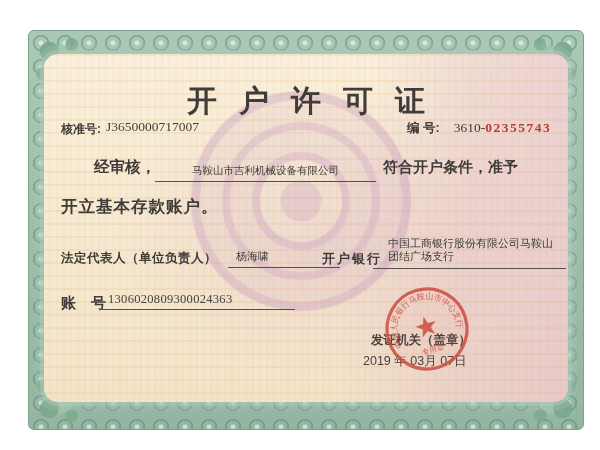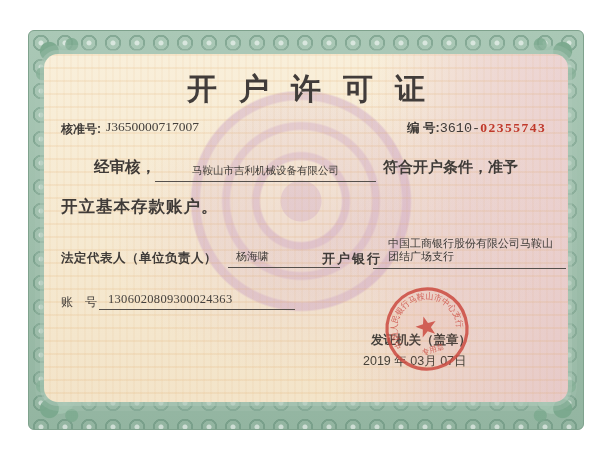--- a/index.html
+++ b/index.html
@@ -45,46 +45,46 @@
       radial-gradient(circle at 58% 58%, rgba(160,195,174,0.55) 0 24px, transparent 25px),
       radial-gradient(circle at 74% 40%, rgba(140,180,156,0.6) 0 8px, transparent 9px),
       radial-gradient(circle at 40% 74%, rgba(140,180,156,0.6) 0 8px, transparent 9px);}
   .c-tl{left:-2px;top:-2px;}
   .c-tr{right:-2px;top:-2px;transform:scaleX(-1);}
   .c-bl{left:-2px;bottom:-2px;transform:scaleY(-1);}
   .c-br{right:-2px;bottom:-2px;transform:scale(-1,-1);}
 
   
   .abs{position:absolute;color:#3f3b38;}
-  .title{left:0;right:0;top:38px;margin:0;text-align:center;font-size:30px;font-weight:700;
+  .title{left:0;right:0;top:38px;margin:12px;text-align:center;font-size:30px;font-weight:700;
          letter-spacing:22px;text-indent:22px;color:#413c3a;}
   .approval-label{left:32px;top:90px;font-size:12px;font-weight:600;}
   .approval-value{left:77px;top:88px;font-size:13.5px;font-family:"Liberation Serif","DejaVu Serif",serif;color:#45413d;}
   .serial-row{left:378px;top:89px;display:flex;align-items:baseline;}
   .serial-label{font-size:12.5px;font-weight:600;}
-  .serial-prefix{font-size:13.5px;font-family:Liberation Mono, monospace;color:#3e3a37;}
+  .serial-prefix{font-size:13.5px;font-family:Liberation Serif, serif;color:#3e3a37;margin-left:14px;}
   .serial-number{font-size:13.5px;font-weight:700;letter-spacing:1.5px;color:#c0392b;
                  font-family:"Liberation Serif","DejaVu Serif",serif;}
 
   .reviewed-label{left:65px;top:126px;font-size:15.5px;font-weight:600;}
   .uline{border-bottom:1px solid #55504b;display:flex;align-items:flex-end;}
   .company-underline{left:126px;top:125px;width:221px;height:25px;justify-content:center;}
   .company-text{font-size:10.5px;color:#3f3c38;padding-bottom:3px;white-space:nowrap;}
   .condition-text{left:354px;top:127px;font-size:15px;font-weight:600;}
 
   .account-open-line{left:32px;top:165px;font-size:16.5px;font-weight:600;letter-spacing:1px;}
 
   .legal-rep-label{left:32px;top:219px;font-size:12.5px;font-weight:600;letter-spacing:0.5px;}
   .name-underline{left:199px;top:213px;width:112px;height:23px;}
   .name-text{font-size:11px;padding:0 0 3px 8px;}
   .bank-label{left:293px;top:219px;font-size:13px;font-weight:600;letter-spacing:2px;}
   .bank-block{left:329px;top:206px;width:192px;font-size:11px;line-height:13px;color:#3f3c38;margin-left:30px;}
   .bank-line{left:344px;top:237px;width:193px;border-top:1px solid #55504b;height:0;}
 
-  .account-no-label{left:32px;top:263px;font-size:12px;font-weight:400;}
+  .account-no-label{left:32px;top:263px;font-size:15px;font-weight:700;}
   .account-underline{left:70px;top:257px;width:196px;height:21px;}
   .account-no-text{font-size:12.5px;padding:0 0 2px 9px;letter-spacing:0.3px;
                    font-family:"Liberation Serif","DejaVu Serif",serif;color:#45413d;}
 
   .issuer-label{left:342px;top:301px;font-size:12.5px;font-weight:600;color:#44403b;text-align:right;}
   .date-text{left:334px;top:322px;font-size:12.5px;font-weight:400;color:#474239;}
 
   .seal{position:absolute;left:336px;top:236px;width:124px;height:124px;
         transform:rotate(-16deg);opacity:0.85;}
   .seal text{fill:#cc4b41;font-family:"Liberation Sans","DejaVu Sans",sans-serif;}

